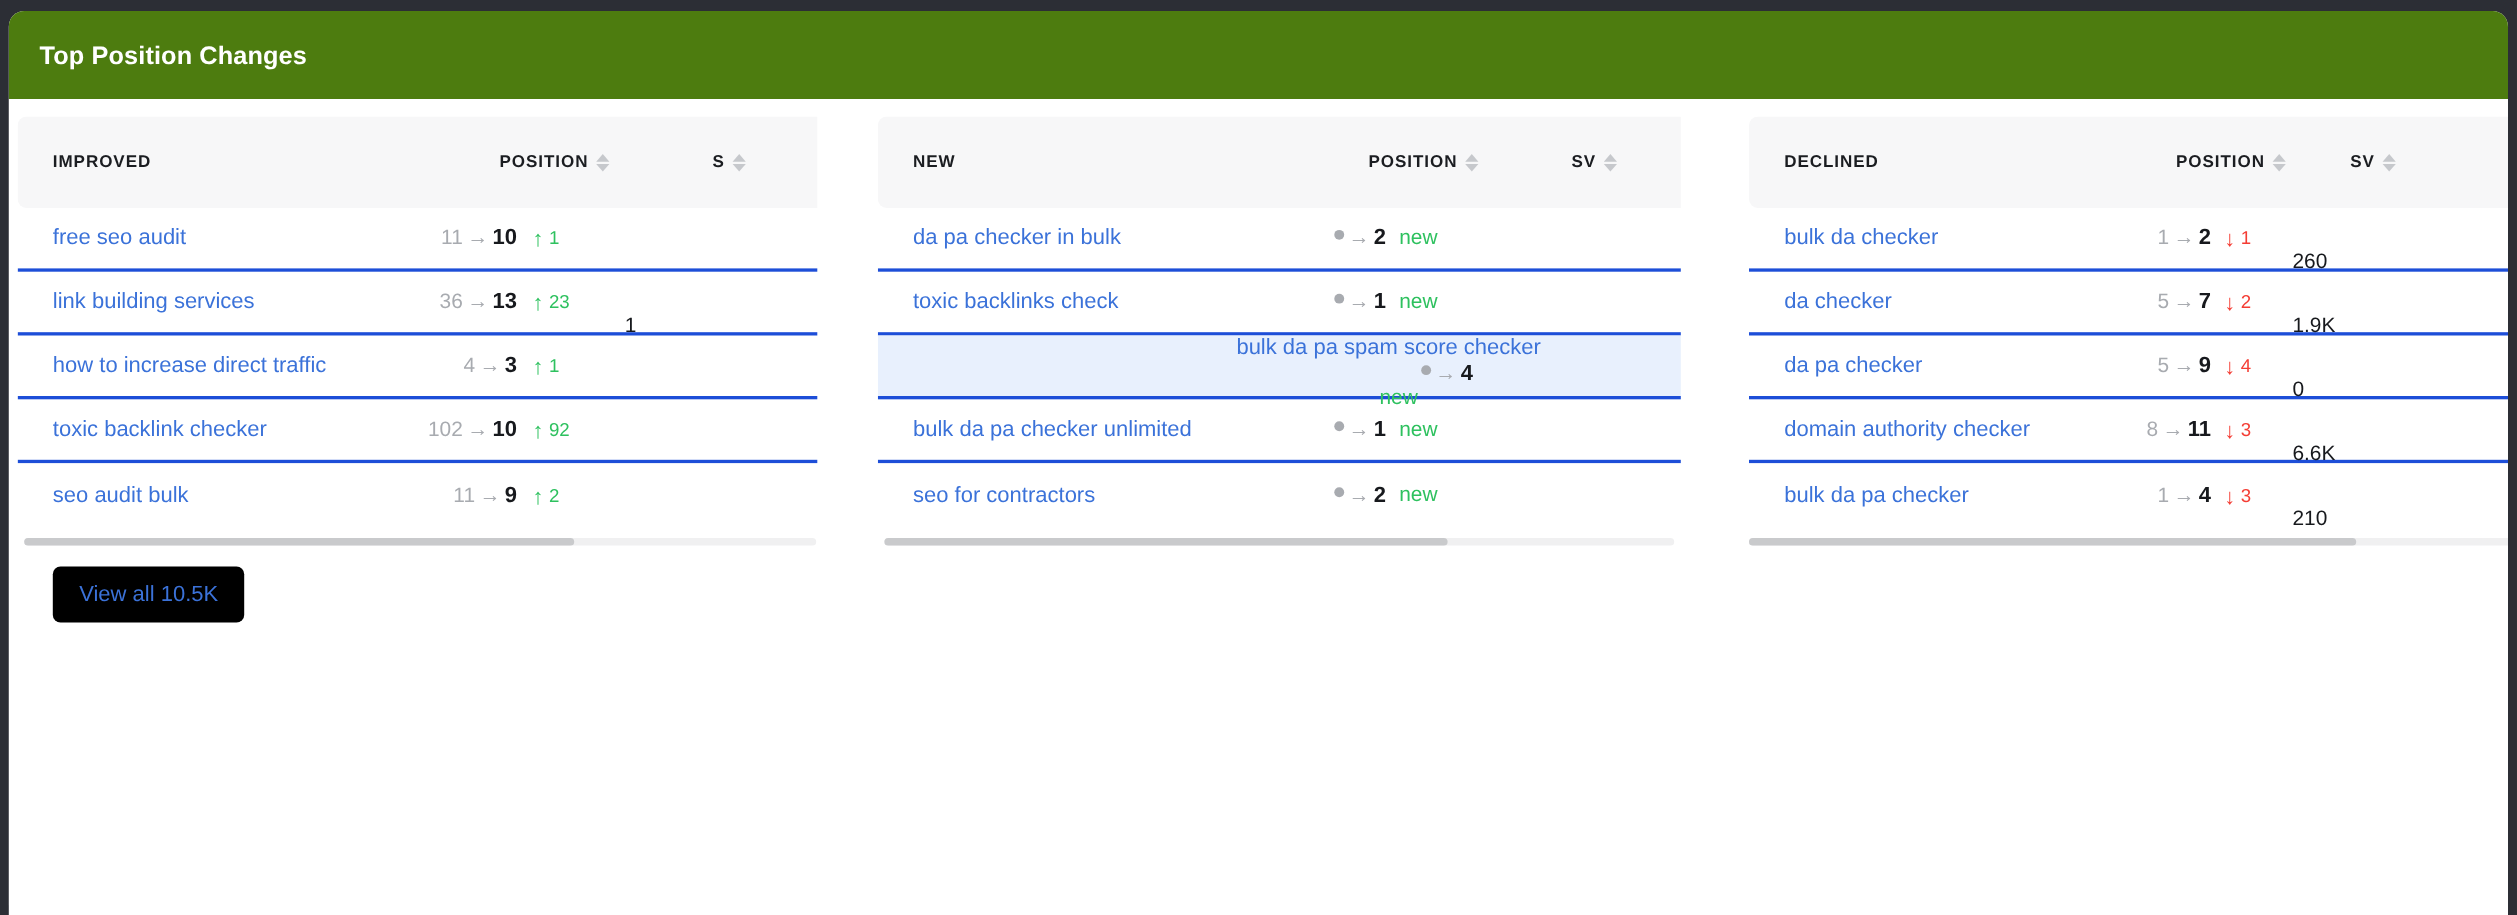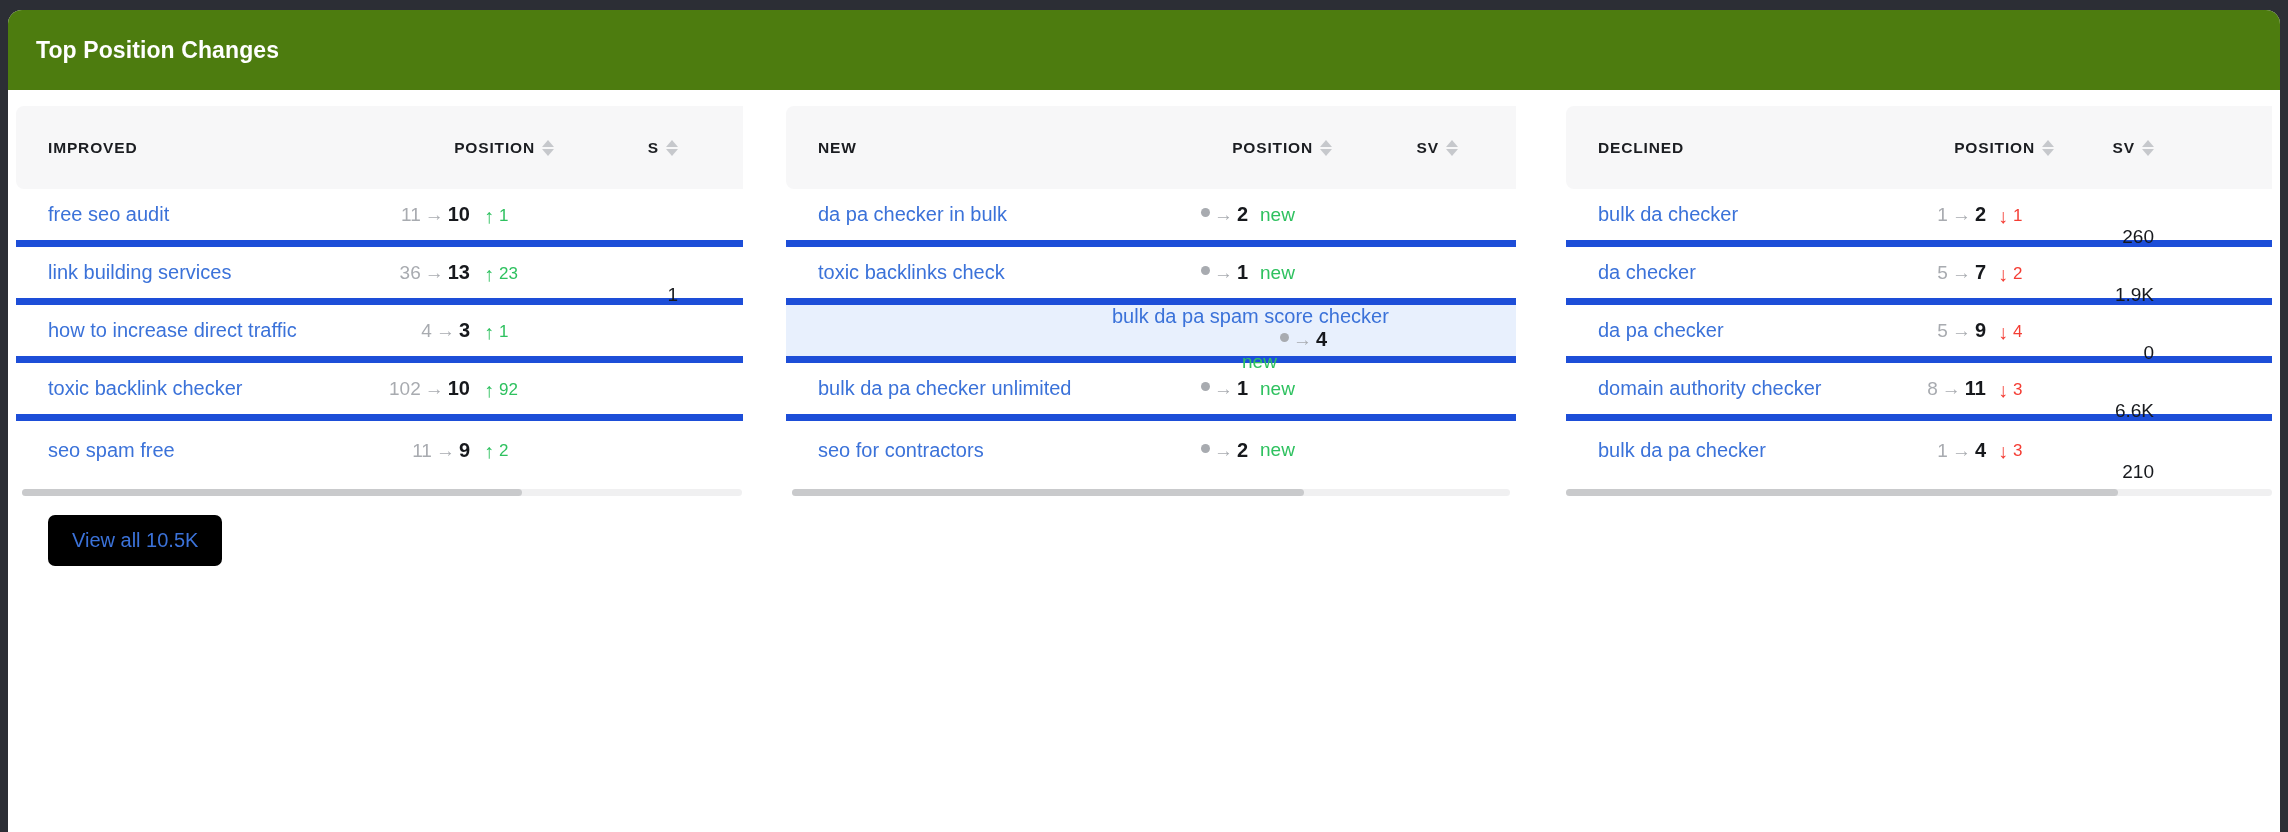--- a/index.html
+++ b/index.html
@@ -44,20 +44,21 @@
     font-size: 23px;
     font-weight: 700;
     letter-spacing: .1px;
   }
 
   .card-body {
     background: #ffffff;
     height: 733px;
     display: flex;
     padding: 0;
+    gap: 12px;
   }
 
   
   .col {
     position: relative;
     flex: 0 0 auto;
     padding-top: 16px;
   }
   .col-0 { width: 764px; }
   .col-1 { width: 776px; }
@@ -112,21 +113,21 @@
   }
   .sorter i.up   { border-bottom: 7px solid #c6c8cc; }
   .sorter i.down { border-top: 7px solid #c6c8cc; }
 
   
   .row {
     height: 58px;
     display: flex;
     align-items: center;
     padding-left: 32px;
-    border-bottom: 7px solid #1d4ed8;
+    border-bottom: 3px solid #1d4ed8;
     white-space: nowrap;
   }
   .row:last-child { border-bottom: none; }
   .row.highlight { background: #e8f0fd; flex-direction: column; }
 
   .kw {
     color: #3b72d9;
     font-size: 20px;
     flex: 0 0 auto;
     cursor: pointer;
@@ -161,21 +162,20 @@
     flex: 0 0 auto;
   }
   .delta .gl { font-size: 20px; line-height: 1; position: relative; top: 2px; }
   .delta.up   { color: #2ec15f; }
   .delta.down { color: #f43d34; }
   .delta.new  { color: #2ec15f; font-size: 19px; }
 
   .sv {
     font-size: 19px;
     color: #17191d;
-    text-align: right;
     flex: 0 0 auto;
     margin-top: 44px;
   }
 
   
   .col-0 .kw       { width: 300px; }
   .col-0 .pos-cell { width: 122px; }
   .col-0 .delta    { width: 70px; justify-content: flex-start; margin-left: 14px; }
   .col-0 .sv       { width: 110px; margin-left: 14px; }
 
@@ -320,21 +320,21 @@
                   <span class="arrow">→</span>
                   <span class="cur">10</span>
                 </div>
                 <div class="delta up">
                   <span class="gl">↑</span>
                   <span>92</span>
                 </div>
                 <div class="sv"></div>
               </div>
               <div class="row">
-                <a class="kw">seo spam free</a>
+                <a class="kw">seo audit bulk</a>
                 <div class="pos-cell">
                   <span class="prev">11</span>
                   <span class="arrow">→</span>
                   <span class="cur">9</span>
                 </div>
                 <div class="delta up">
                   <span class="gl">↑</span>
                   <span>2</span>
                 </div>
                 <div class="sv"></div>

